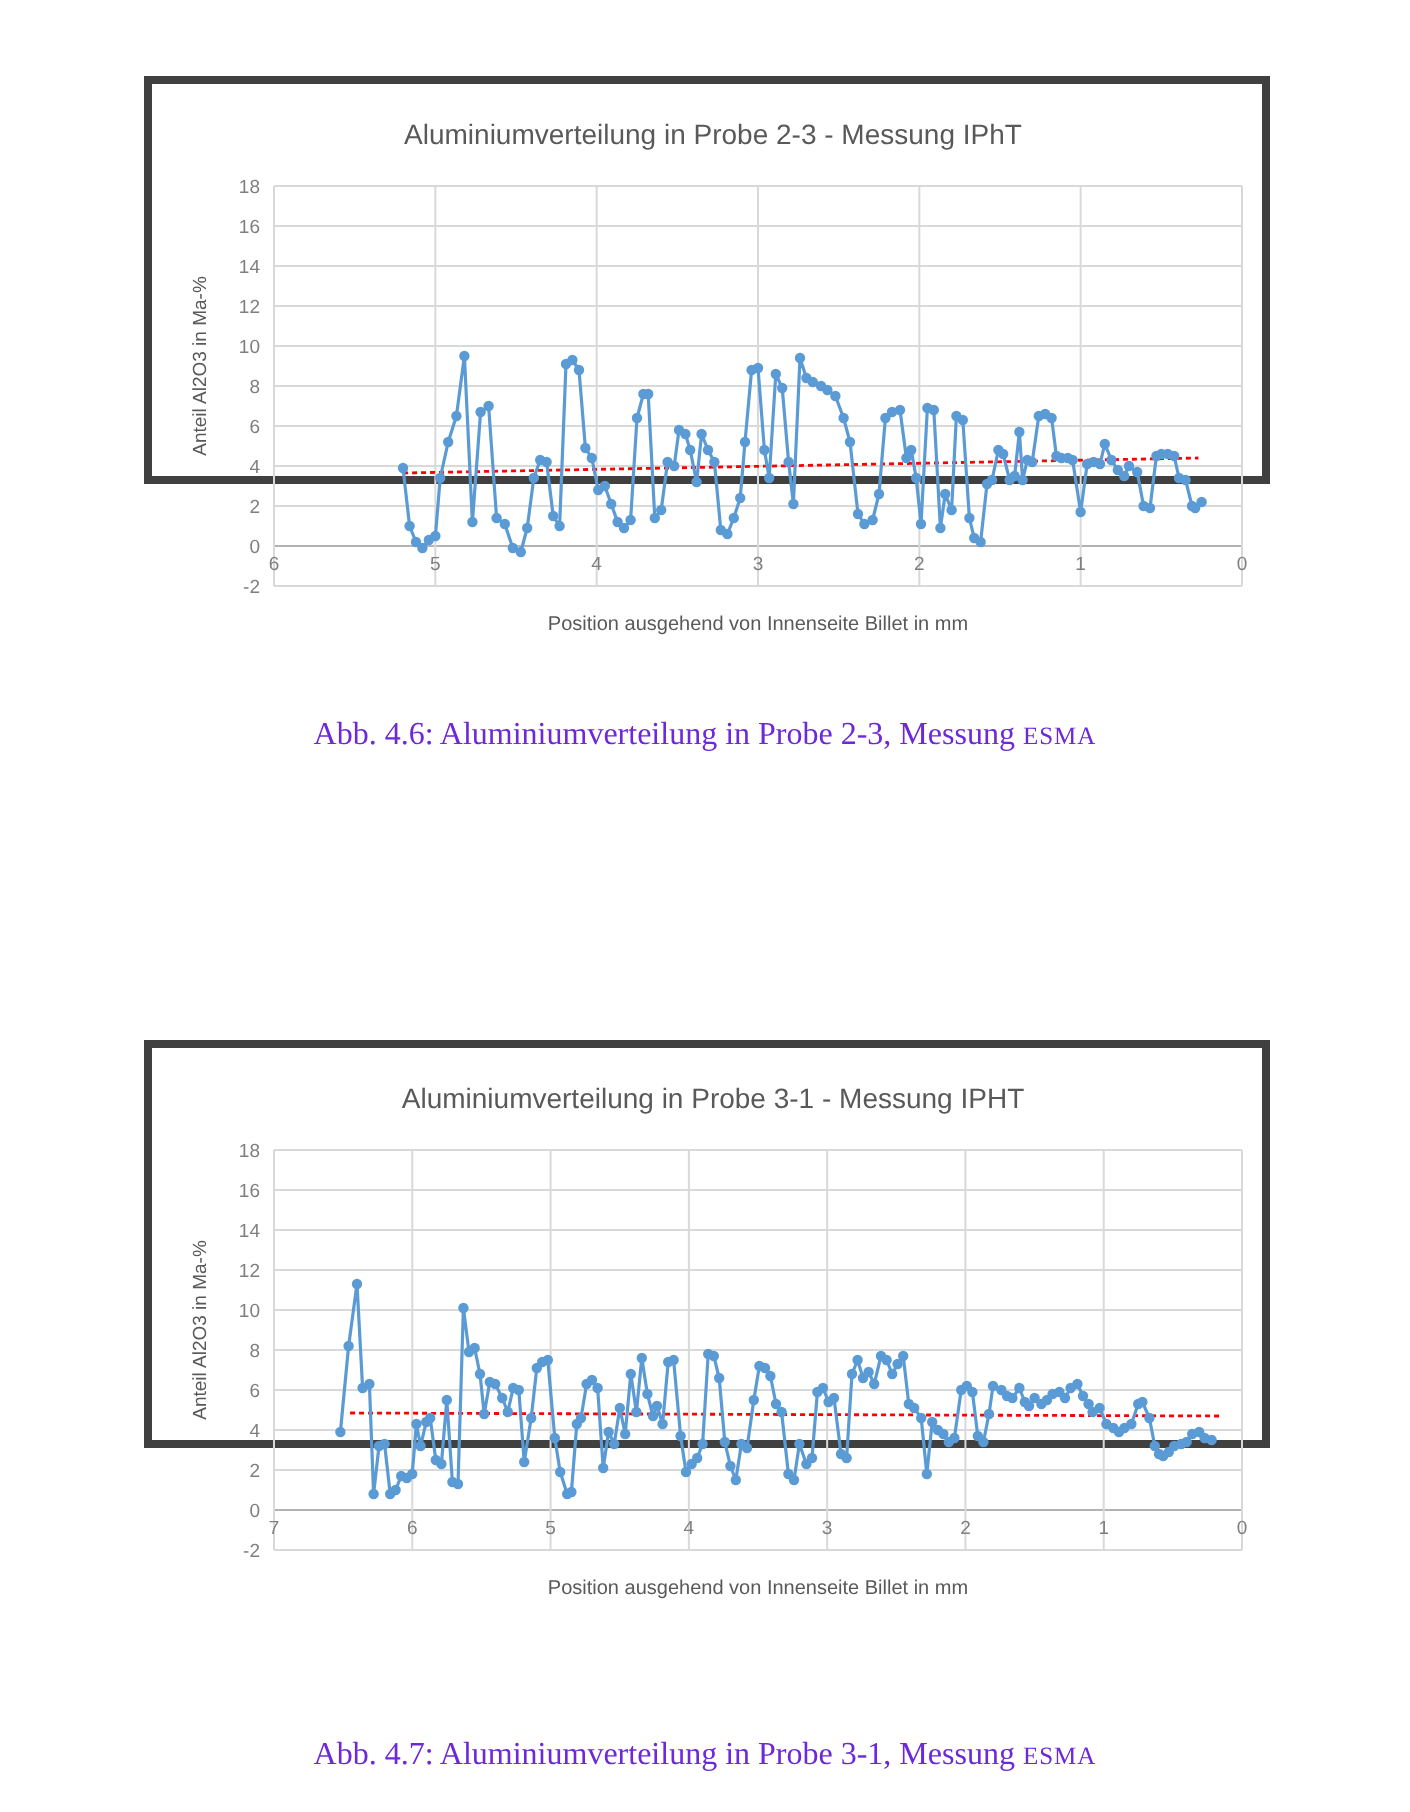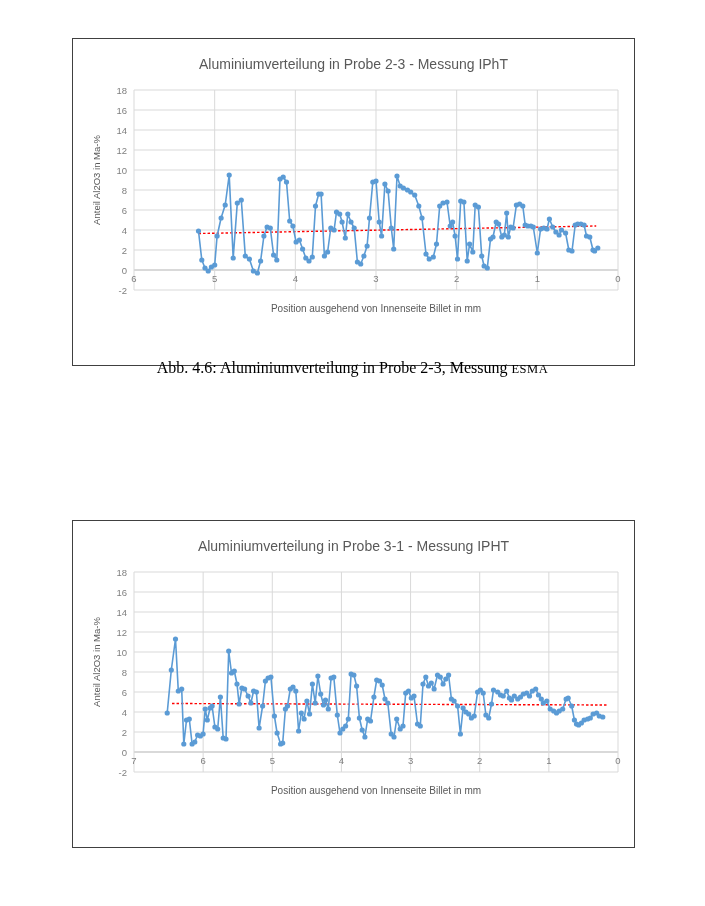--- a/index.html
+++ b/index.html
@@ -2,30 +2,30 @@
 <html><head>
 <meta charset="utf-8">
 <style>
   html,body { margin:0; padding:0; background:#e8e8e8; }
   #page {
     position:relative; width:705px; height:906px; margin:0 auto;
     background:#ffffff; font-family:"Liberation Sans", sans-serif;
     overflow:hidden;
   }
   .chart-box {
-    position:absolute; left:72px; width:563px; height:328px;
-    background:#ffffff; border:1px solid #404040; box-sizing:border-box;
+    position:absolute; left:72px; width:563px; height:204px;
+    background:#ffffff; border:4px solid #404040; box-sizing:border-box;
   }
   #chart-box-0 { top:38px; }
   #chart-box-1 { top:520px; }
   .chart-box svg { display:block; }
   svg text { font-family:"Liberation Sans", sans-serif; }
   .caption {
     position:absolute; left:0; width:705px; text-align:center;
-    font-family:"Liberation Serif", serif; font-size:16px; color:#000000;
+    font-family:"Liberation Serif", serif; font-size:16px; color:#6d28d9;
   }
   #caption-0 { top:343px; }
   #caption-1 { top:853px; }
   .caption .sc { font-size:12.5px; letter-spacing:0.5px; }
 </style>
 </head>
 <body>
 
 <div id="page">
 
@@ -416,14 +416,15 @@
           <circle cx="514.6" cy="198.0" r="2.6" fill="#5b9bd5"></circle>
           <circle cx="517.3" cy="197.0" r="2.6" fill="#5b9bd5"></circle>
           <circle cx="520.1" cy="193.0" r="2.6" fill="#5b9bd5"></circle>
           <circle cx="523.6" cy="192.0" r="2.6" fill="#5b9bd5"></circle>
           <circle cx="526.3" cy="195.0" r="2.6" fill="#5b9bd5"></circle>
           <circle cx="529.8" cy="196.0" r="2.6" fill="#5b9bd5"></circle>
         </g>
       </svg>
   </div>
 
+  <p class="caption" id="caption-1"><span>Abb. 4.7: Aluminiumverteilung in Probe 3-1, Messung </span><span class="sc">ESMA</span></p>
 
 </div>
 
 </body></html>

